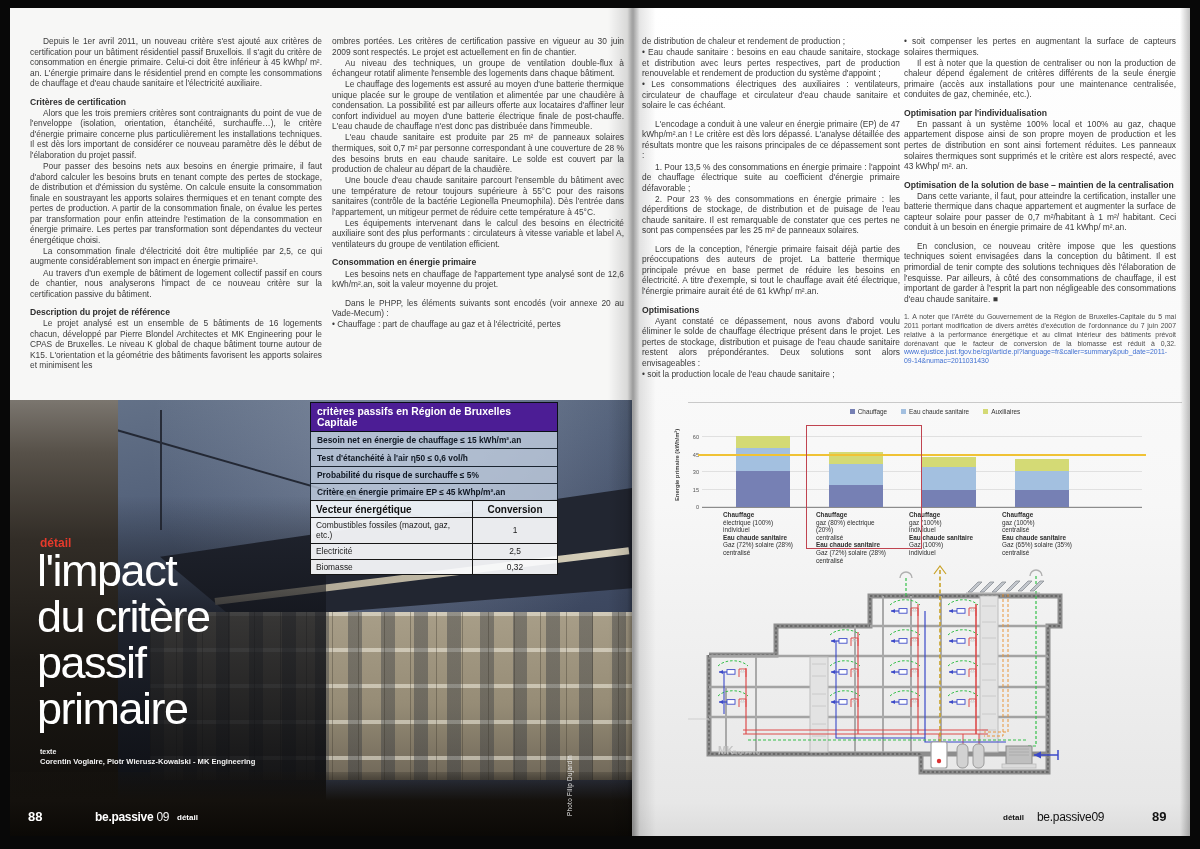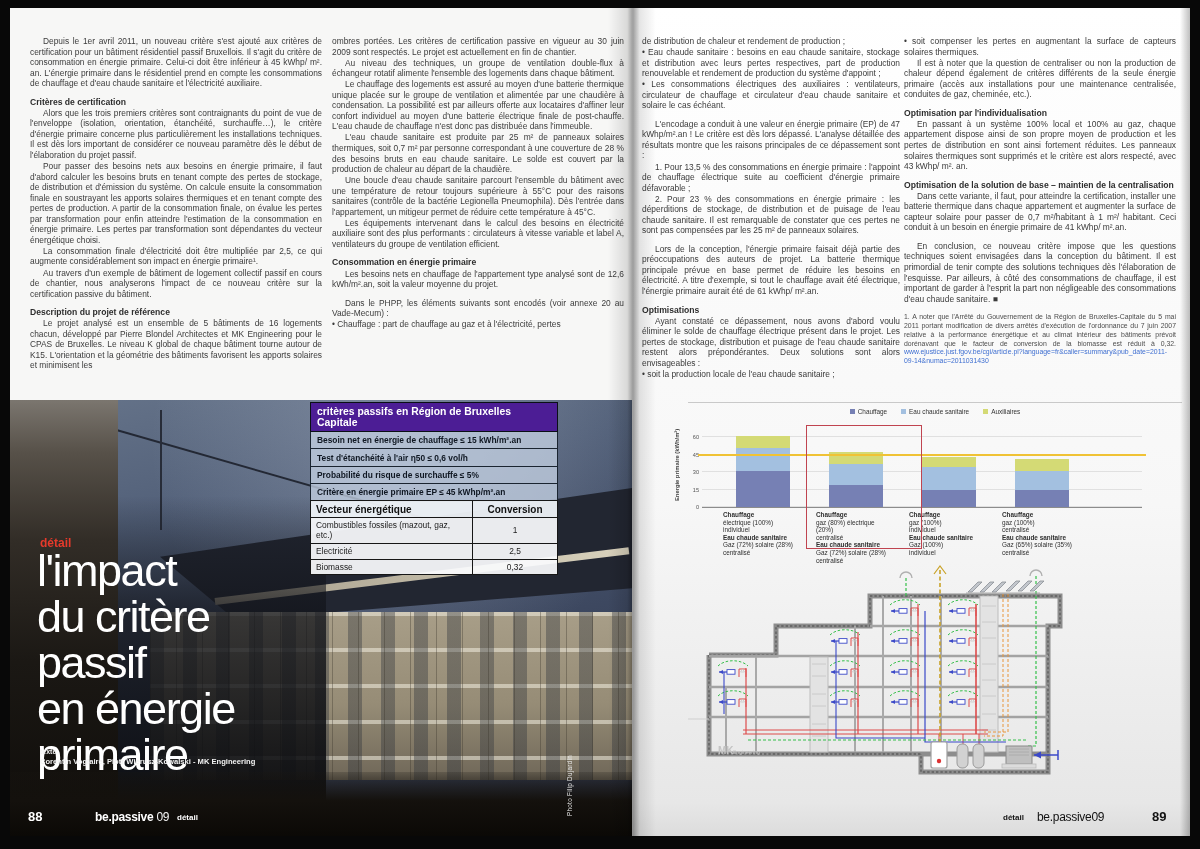--- a/index.html
+++ b/index.html
@@ -173,21 +173,20 @@
             <td class="num">0,32</td>
           </tr>
         </tbody>
     </table>
 
     <div class="detail-tag">détail</div>
     <div class="big-title">
         <div>l'impact</div>
         <div>du critère</div>
         <div>passif</div>
-        <div>en énergie</div>
         <div>primaire</div>
       </div>
     <div class="credit">
       <span class="lbl">texte</span>
       <span class="names">Corentin Voglaire, Piotr Wierusz-Kowalski - MK Engineering</span>
     </div>
     <div class="photo-credit">Photo Filip Dujardin</div>
 
     <div class="footer-l">
       <span class="pn">88</span>

